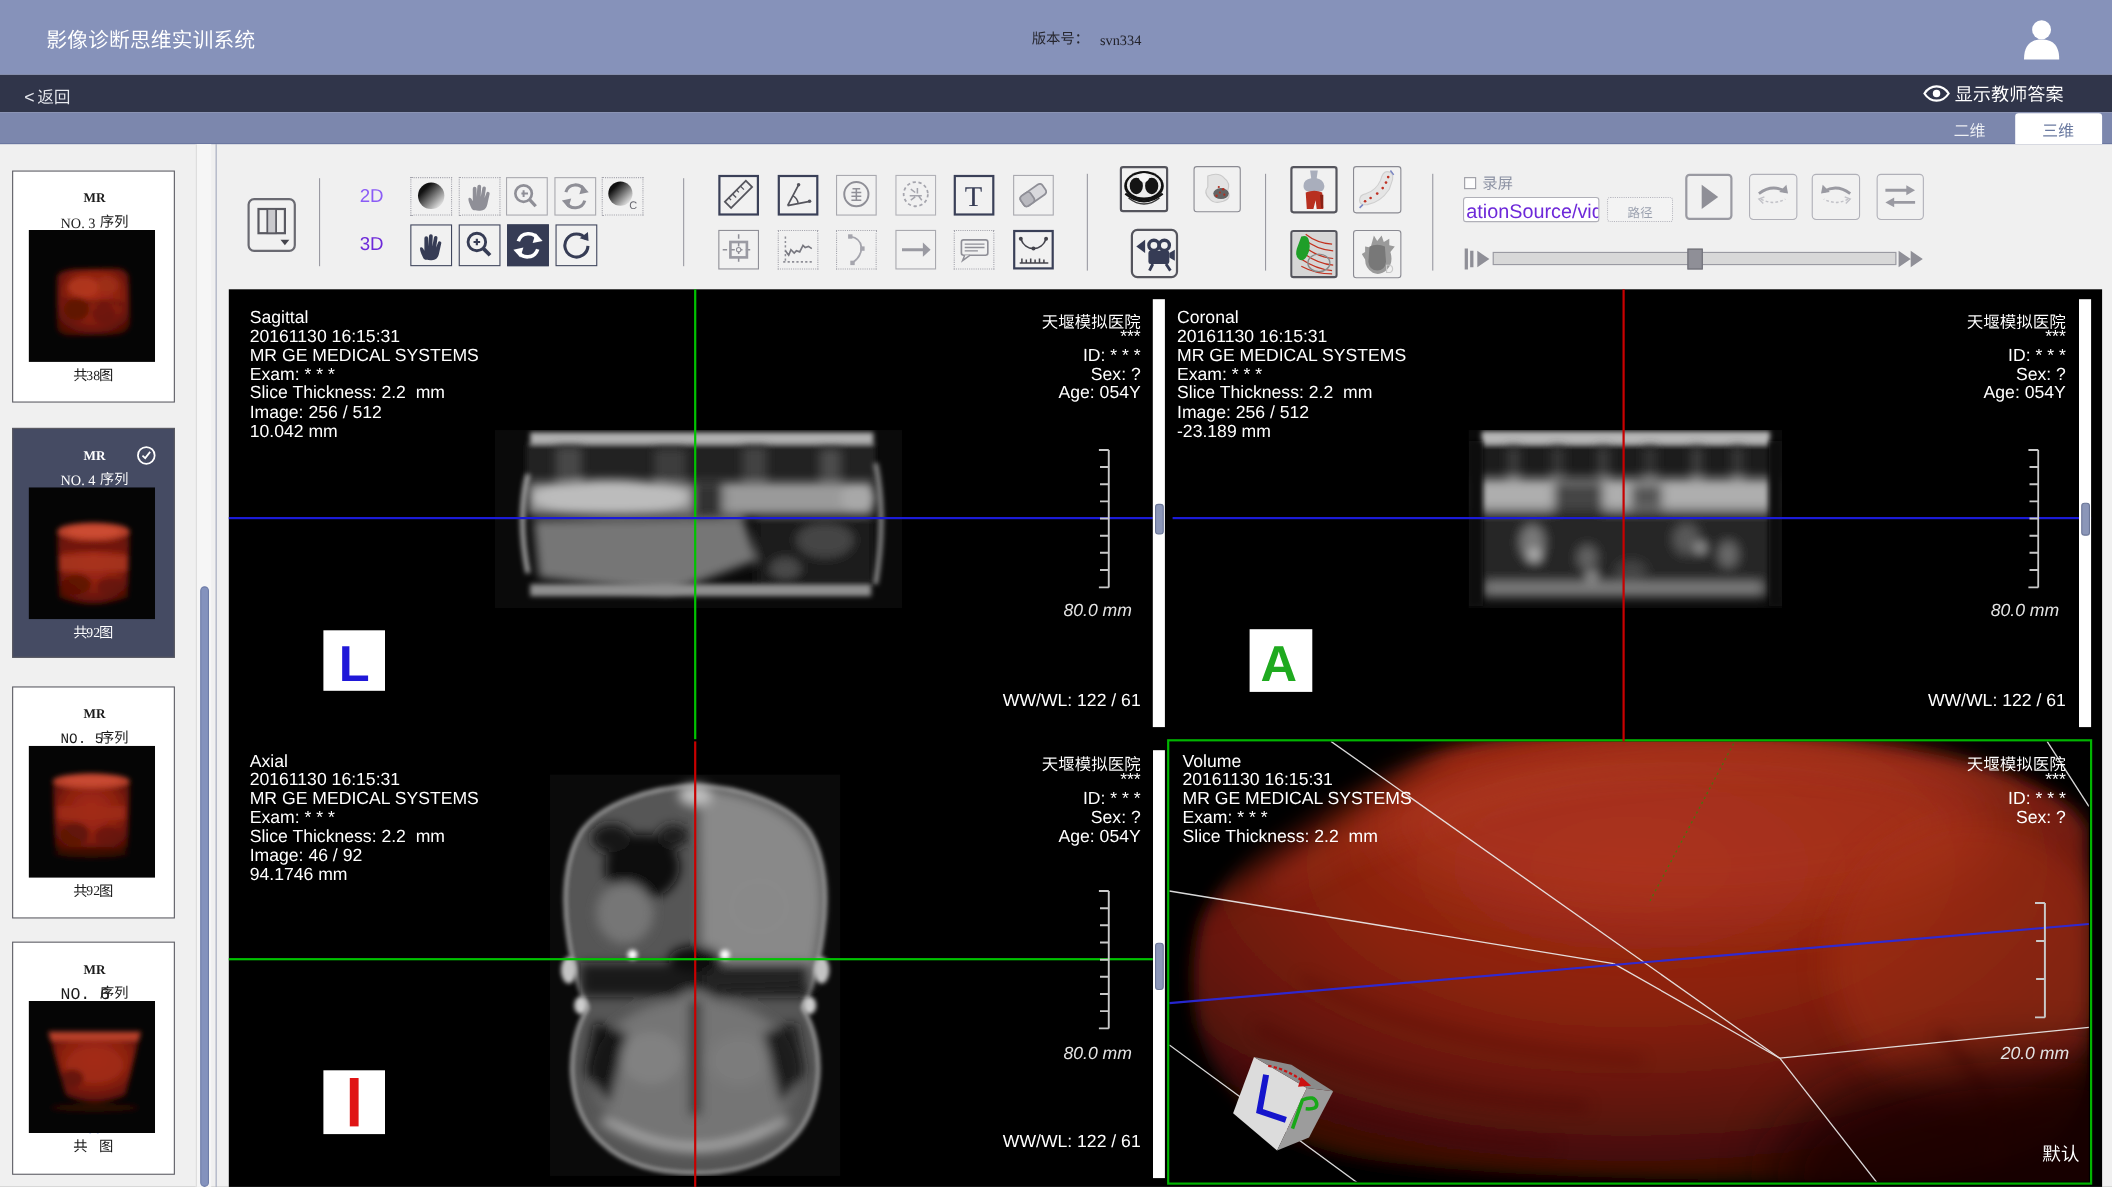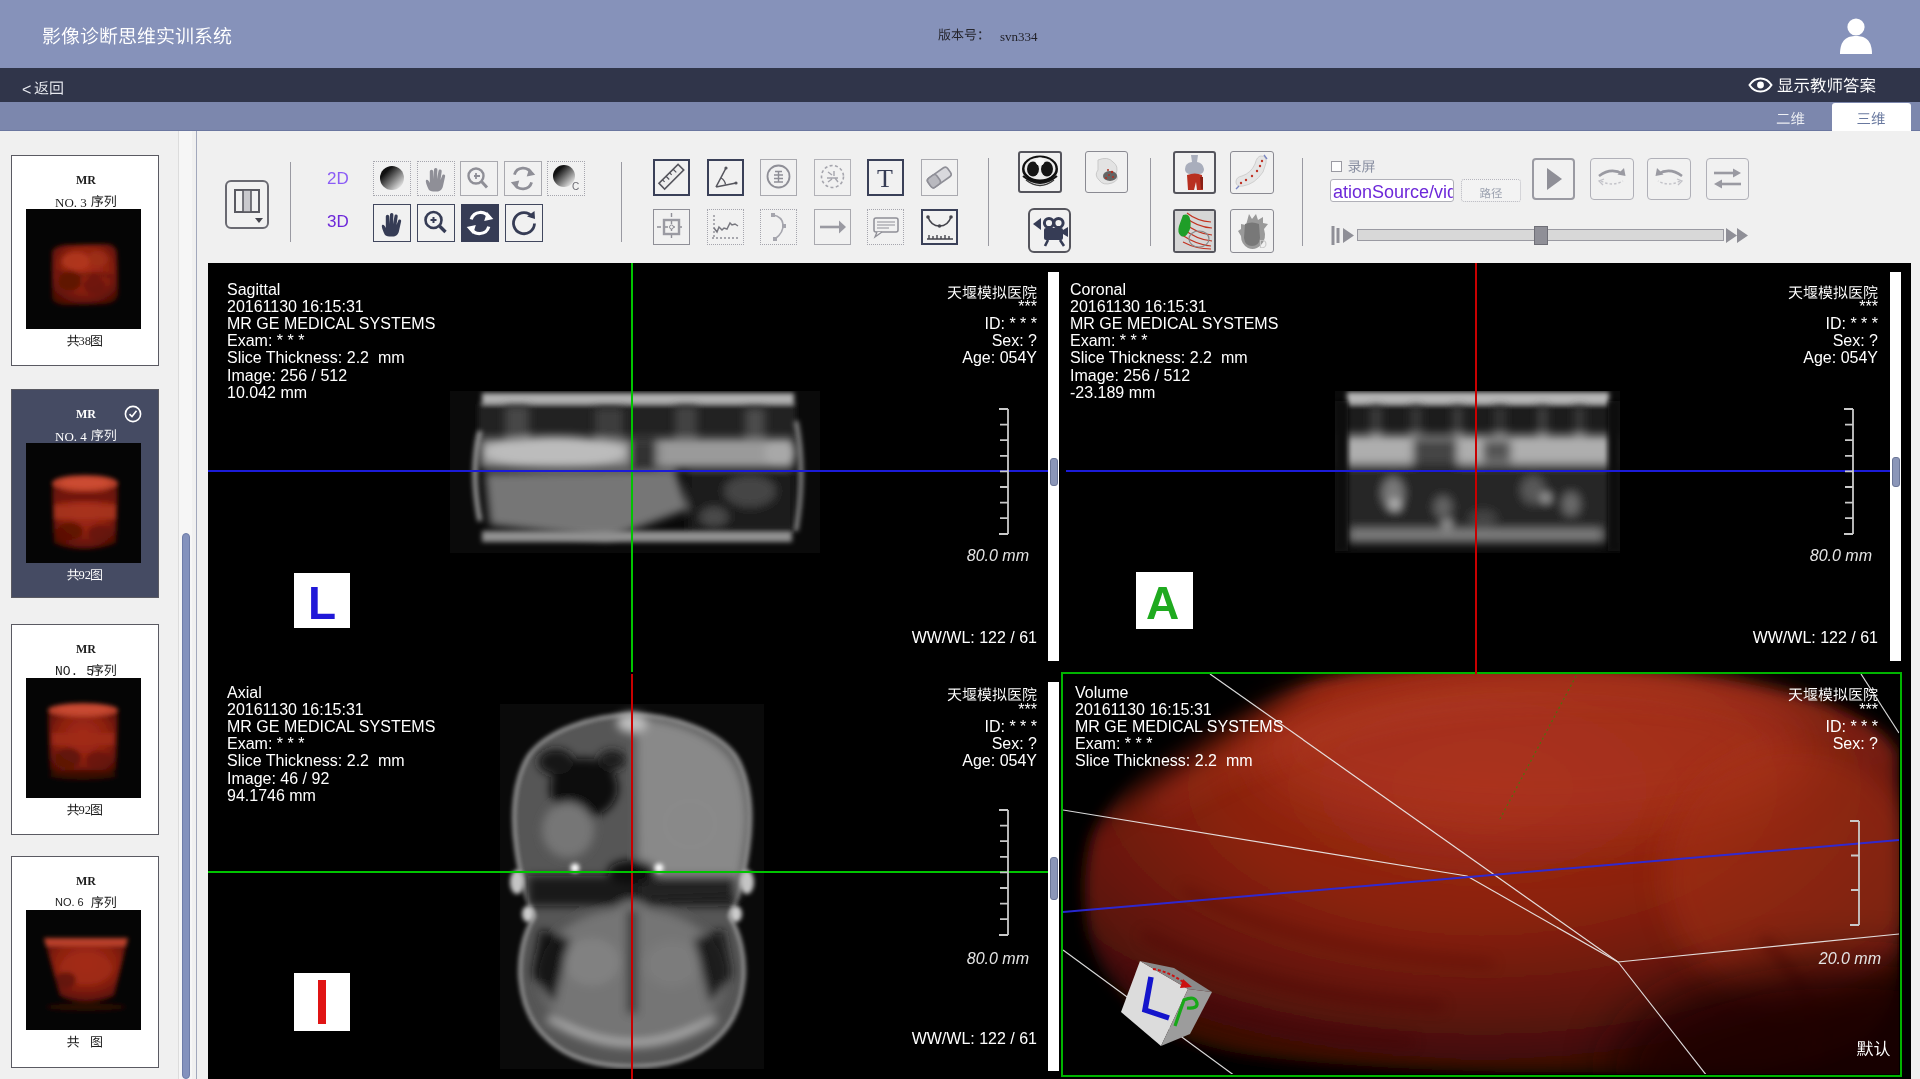--- a/index.html
+++ b/index.html
@@ -102,21 +102,21 @@
       <ellipse cx="57" cy="32" rx="35" ry="7" fill="#b8402a"></ellipse>
       <ellipse cx="57" cy="31" rx="26" ry="4.5" fill="#c84830"></ellipse>
       <rect x="26" y="55" width="62" height="12" fill="#a02c18" opacity=".8"></rect>
       <ellipse cx="42" cy="80" rx="13" ry="10" fill="#5c1206" opacity=".85"></ellipse>
       <ellipse cx="72" cy="82" rx="12" ry="9" fill="#671508" opacity=".8"></ellipse>
       <ellipse cx="57" cy="97" rx="34" ry="5" fill="#3a0a03" opacity=".9"></ellipse>
     </g>
   </svg>
 <div class="a" style="left:11px;top:856px;width:148px;height:212px;background:#ffffff;border:1px solid #5a5a62"></div>
 <span class="a" style="left:76px;top:874px;font-size:12px;font-weight:bold;color:#1c1c1c;font-family:'Liberation Serif',serif">MR</span>
-<span class="a" style="left:55px;top:896px;font-size:11px;color:#1c1c1c;font-family:Liberation Sans, sans-serif">NO. 6</span>
+<span class="a" style="left:55px;top:896px;font-size:15px;color:#1c1c1c;font-family:Liberation Mono, monospace">NO. 6</span>
 <span class="a" style="left:78.5px;top:1019px;font-size:12.5px;color:#1d4ed8;font-family:Liberation Sans, sans-serif">88</span>
 <svg class="a" style="left:26px;top:910px" width="115" height="120" viewBox="0 0 115 120">
     <defs>
       <filter id="tb3" x="-30%" y="-30%" width="160%" height="160%">
         <feGaussianBlur stdDeviation="2.2"></feGaussianBlur>
       </filter>
       <radialGradient id="tg3" cx="50%" cy="40%" r="65%">
         <stop offset="0%" stop-color="#a82c16"></stop>
         <stop offset="55%" stop-color="#8c2010"></stop>
         <stop offset="100%" stop-color="#4a0c04"></stop>

